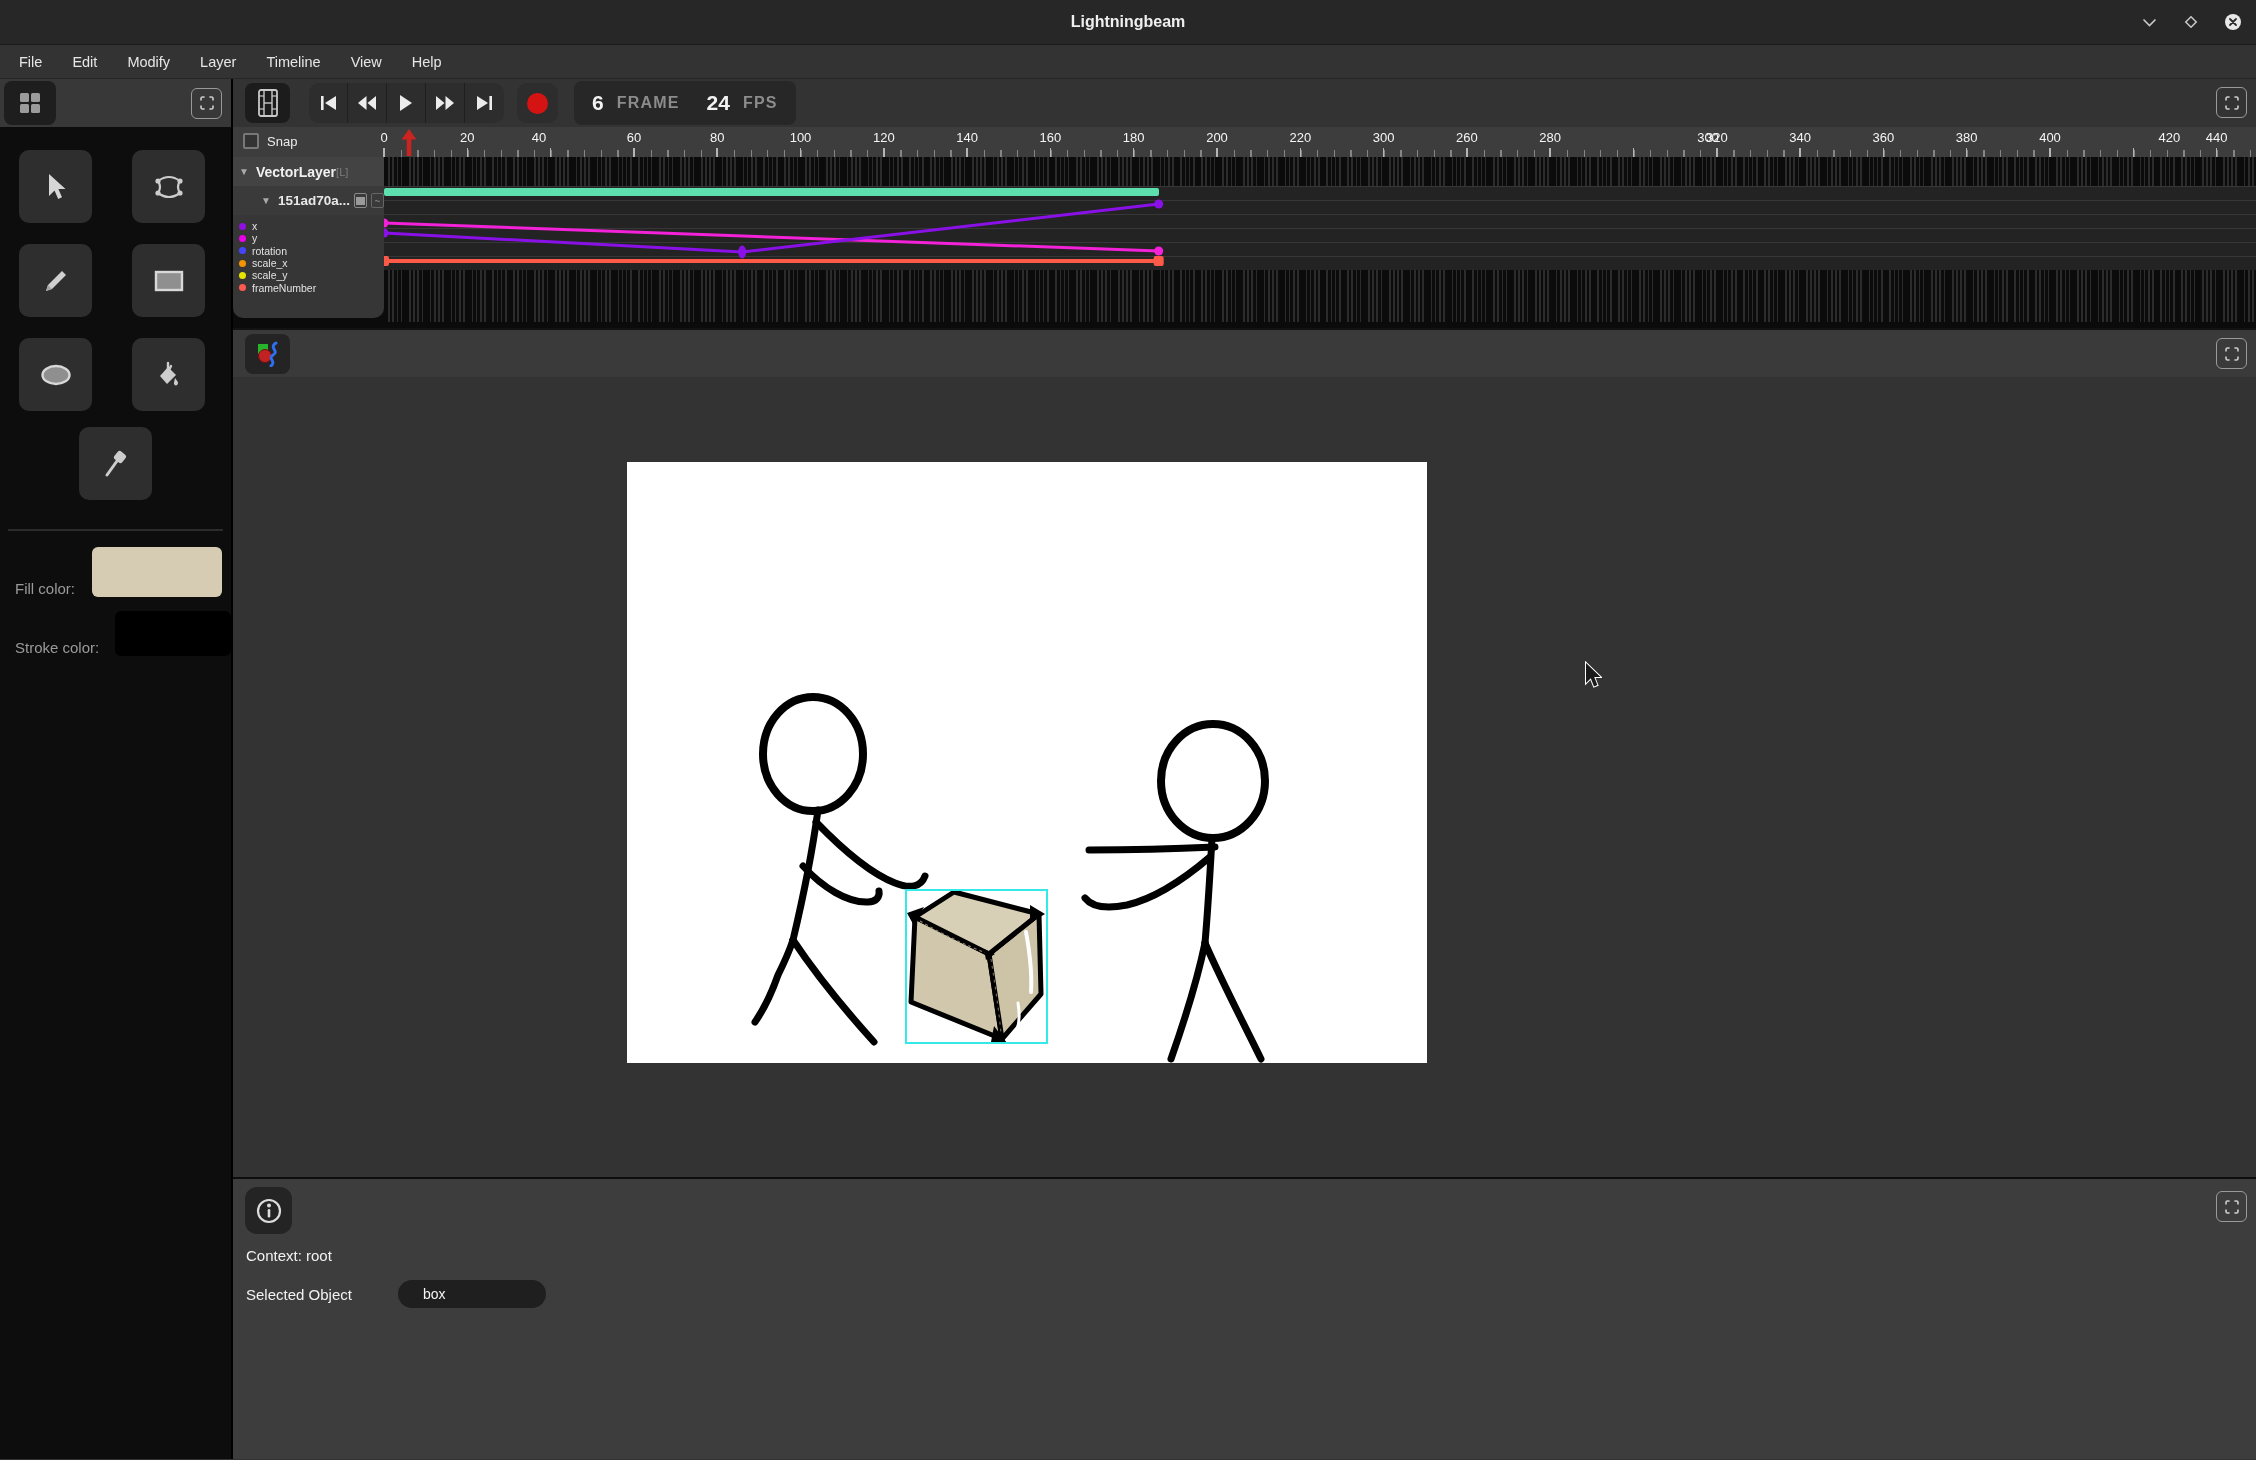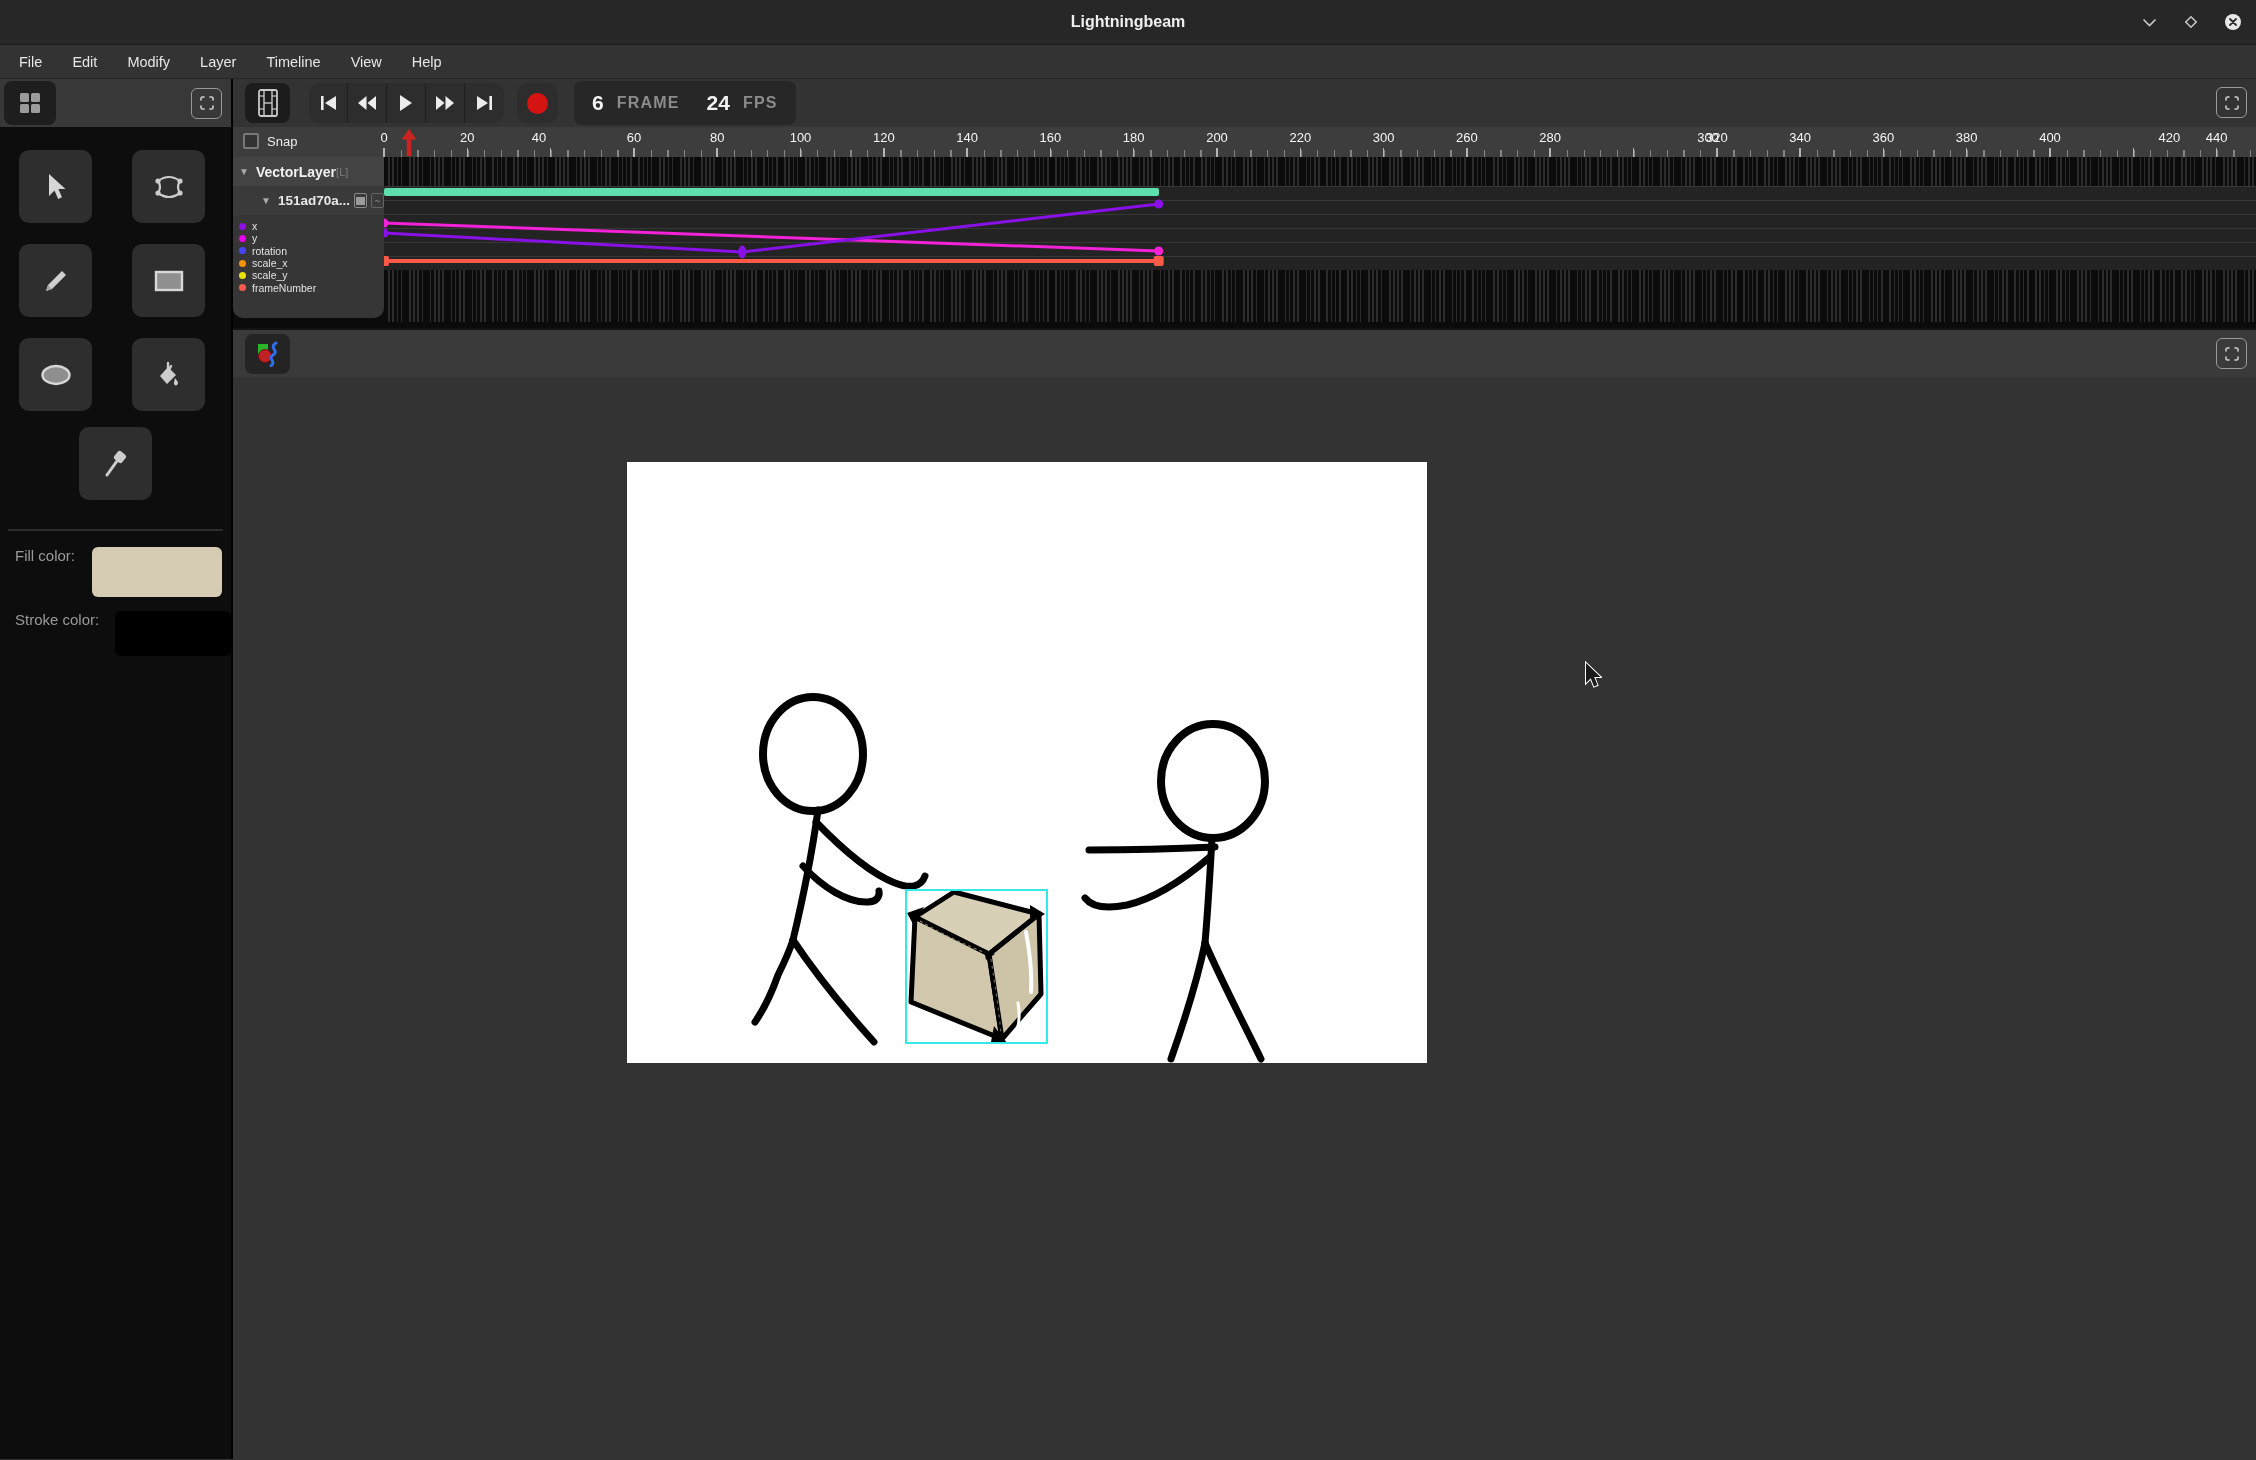--- a/index.html
+++ b/index.html
@@ -27,21 +27,21 @@
   .sidebar-header { height:48px; background:#383838; display:flex; align-items:center; justify-content:space-between;
     padding:0 9px 0 4px; }
   .grid-btn { width:52px; height:44px; background:#1e1e1e; border-radius:8px; display:flex; align-items:center; justify-content:center; }
   .fs-btn { width:31px; height:31px; border:1.5px solid #9a9a9a; border-radius:6px; background:transparent;
     display:flex; align-items:center; justify-content:center; }
   .tools { padding-top:23px; display:flex; flex-direction:column; }
   .tool-row { display:flex; margin-left:19px; gap:40px; margin-bottom:21px; }
   .tool-btn { width:73px; height:73px; background:#2e2e2e; border-radius:10px; display:flex; align-items:center; justify-content:center; }
   .tool-row.centered { margin-left:0; justify-content:center; margin-top:-5px; }
   .sidebar-divider { height:2px; background:#2c2c2c; margin:8px 8px 16px 8px; }
-  .color-row { display:flex; align-items:flex-start; margin-bottom:14px; }
+  .color-row { display:flex; align-items:flex-end; margin-bottom:14px; }
   .color-row .lbl { color:#9a9a9a; font-size:15px; }
   .fill-row .lbl { margin-left:15px; width:77px; }
   .stroke-row .lbl { margin-left:15px; width:100px; }
   .swatch { border-radius:6px; }
   .fill-swatch { width:130px; height:50px; margin-left:0; }
   .stroke-swatch { width:117px; height:45px; }
 
   
   .timeline { height:249px; background:#2a2a2a; display:flex; flex-direction:column; }
   .tl-toolbar { height:48px; background:#333; display:flex; align-items:center; position:relative; }
@@ -481,15 +481,34 @@
           </svg>
         </div>
         <div class="cursor">
           <svg width="22" height="28" viewBox="0 0 22 28">
             <path d="M6 2 L6 22 L10.8 17.3 L14 25.5 L17.4 24.1 L14.2 16 L20.5 16 Z" fill="#1a1a1a" stroke="#fff" stroke-width="2" paint-order="stroke"></path>
           </svg>
         </div>
       </div>
     </div>
 
+    <div class="bottom-panel">
+      <div class="info-btn">
+        <svg width="26" height="26" viewBox="0 0 26 26">
+          <circle cx="13" cy="13" r="11" fill="none" stroke="#dcdcdc" stroke-width="2.2"></circle>
+          <circle cx="13" cy="7.6" r="2" fill="#dcdcdc"></circle>
+          <rect x="11.7" y="11" width="2.6" height="8.5" rx="1.3" fill="#dcdcdc"></rect>
+        </svg>
+      </div>
+      <div class="bp-fs fs-btn">
+        <svg width="14" height="14" viewBox="0 0 14 14">
+          <path d="M1 4.6 V2.6 Q1 1 2.6 1 H4.6 M9.4 1 H11.4 Q13 1 13 2.6 V4.6 M13 9.4 V11.4 Q13 13 11.4 13 H9.4 M4.6 13 H2.6 Q1 13 1 11.4 V9.4" fill="none" stroke="#cfcfcf" stroke-width="1.6"></path>
+        </svg>
+      </div>
+      <div class="context-line">Context: root</div>
+      <div class="selected-row">
+        <span class="selected-lbl">Selected Object</span>
+        <div class="selected-pill">box</div>
+      </div>
+    </div>
 
   </div>
 </div>
 
 </body></html>

